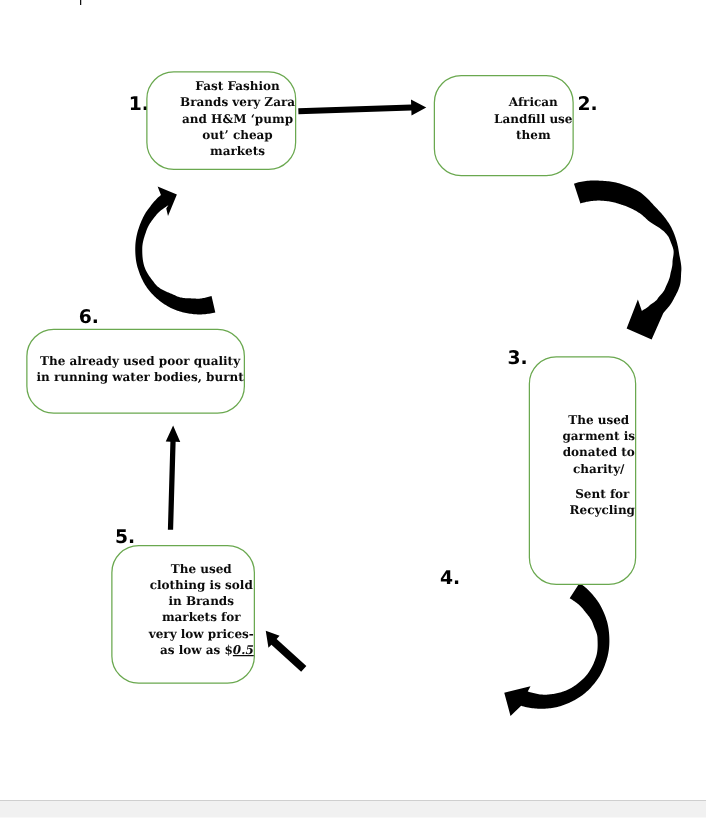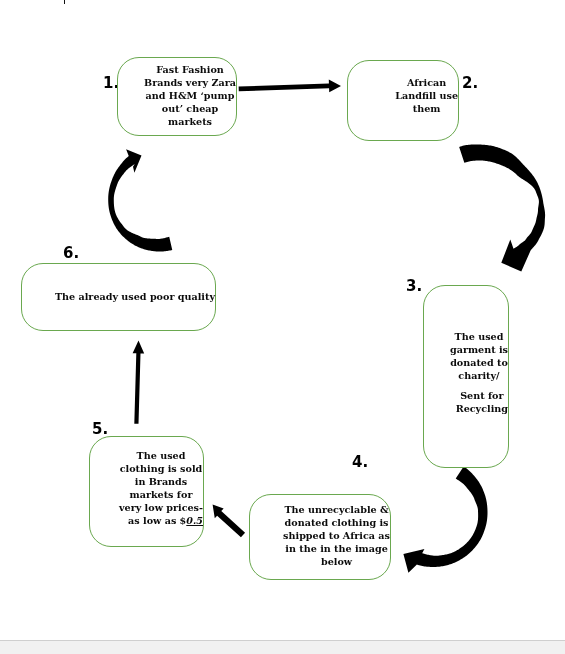--- a/index.html
+++ b/index.html
@@ -24,21 +24,21 @@
   .n1{left:117px;top:57px;width:120px;height:79px;}
   .n1 .txt{position:relative;top:-1px;}
   .n2{left:347px;top:60px;width:112px;height:81px;}
   .n2 .txt{position:relative;top:-5px;}
   .n3{left:423px;top:285px;width:86px;height:183px;}
   .n3 .txt{position:relative;top:-4px;}
   .n4{left:249px;top:494px;width:142px;height:86px;}
   .n4 .txt{position:relative;top:-2px;}
   .n5{left:89px;top:436px;width:115px;height:111px;}
   .n5 .txt{position:relative;top:-4px;}
-  .n6{left:21px;top:263px;width:195px;height:68px;}
+  .n6{left:21px;top:263px;width:175px;height:68px;}
   .n6 .txt{position:relative;top:-1px;}
 
   .num{position:absolute;font-family:"DejaVu Sans",sans-serif;font-weight:bold;
        color:#000;font-size:15px;line-height:15px;}
 </style>
 </head>
 <body>
 
 <div id="page">
   <div class="canvas">
@@ -81,45 +81,37 @@
           <div>donated to</div>
           <div>charity/</div>
         </div>
       <div class="txt gap">
           <div>Sent for</div>
           <div>Recycling</div>
         </div>
     </div>
 
     <div class="num" style="left:352px;top:455px;">4.</div>
-    <div class="node n4">
-      <div class="txt">
-          <div>The unrecyclable &amp;</div>
-          <div>donated clothing is</div>
-          <div>shipped to Africa as</div>
-          <div>in the in the image</div>
-          <div>below</div>
-        </div>
-    </div>
 
     <div class="num" style="left:92px;top:422px;">5.</div>
     <div class="node n5">
       <div class="txt">
           <div>The used</div>
           <div>clothing is sold</div>
           <div>in Brands</div>
           <div>markets for</div>
           <div>very low prices-</div>
         </div>
       <div class="txt"><span>as low as $</span><em>0.5</em></div>
     </div>
 
     <div class="num" style="left:63px;top:246px;">6.</div>
     <div class="node n6">
       <div class="txt">
           <div>The already used poor quality</div>
+          <div>in running water bodies, burnt</div>
         </div>
     </div>
   </div>
 
   <div class="footerline"></div>
   <div class="footerband"></div>
 </div>
 
 </body></html>

